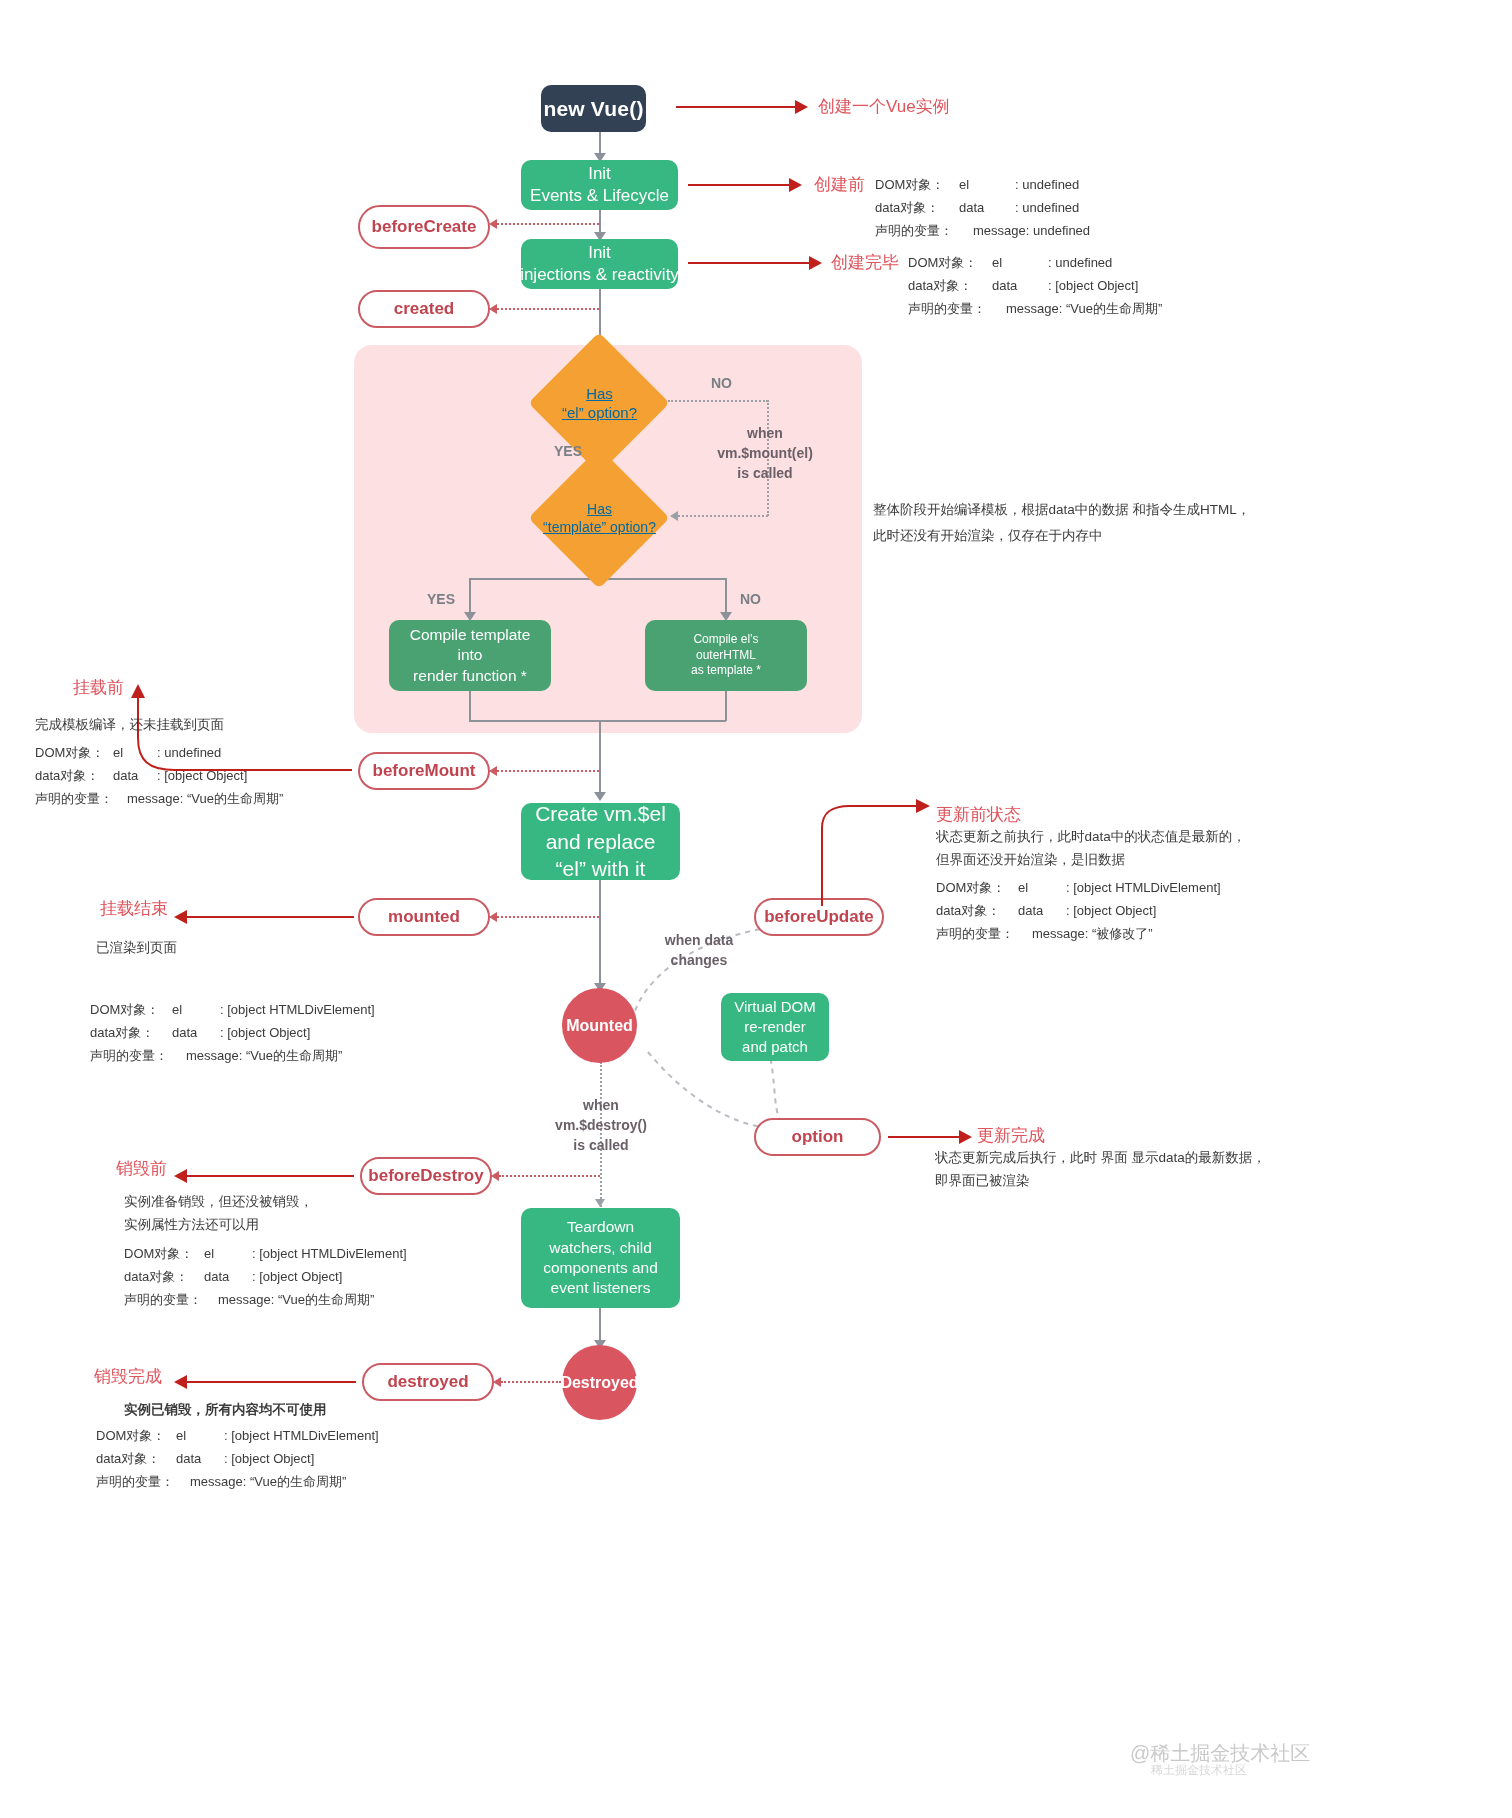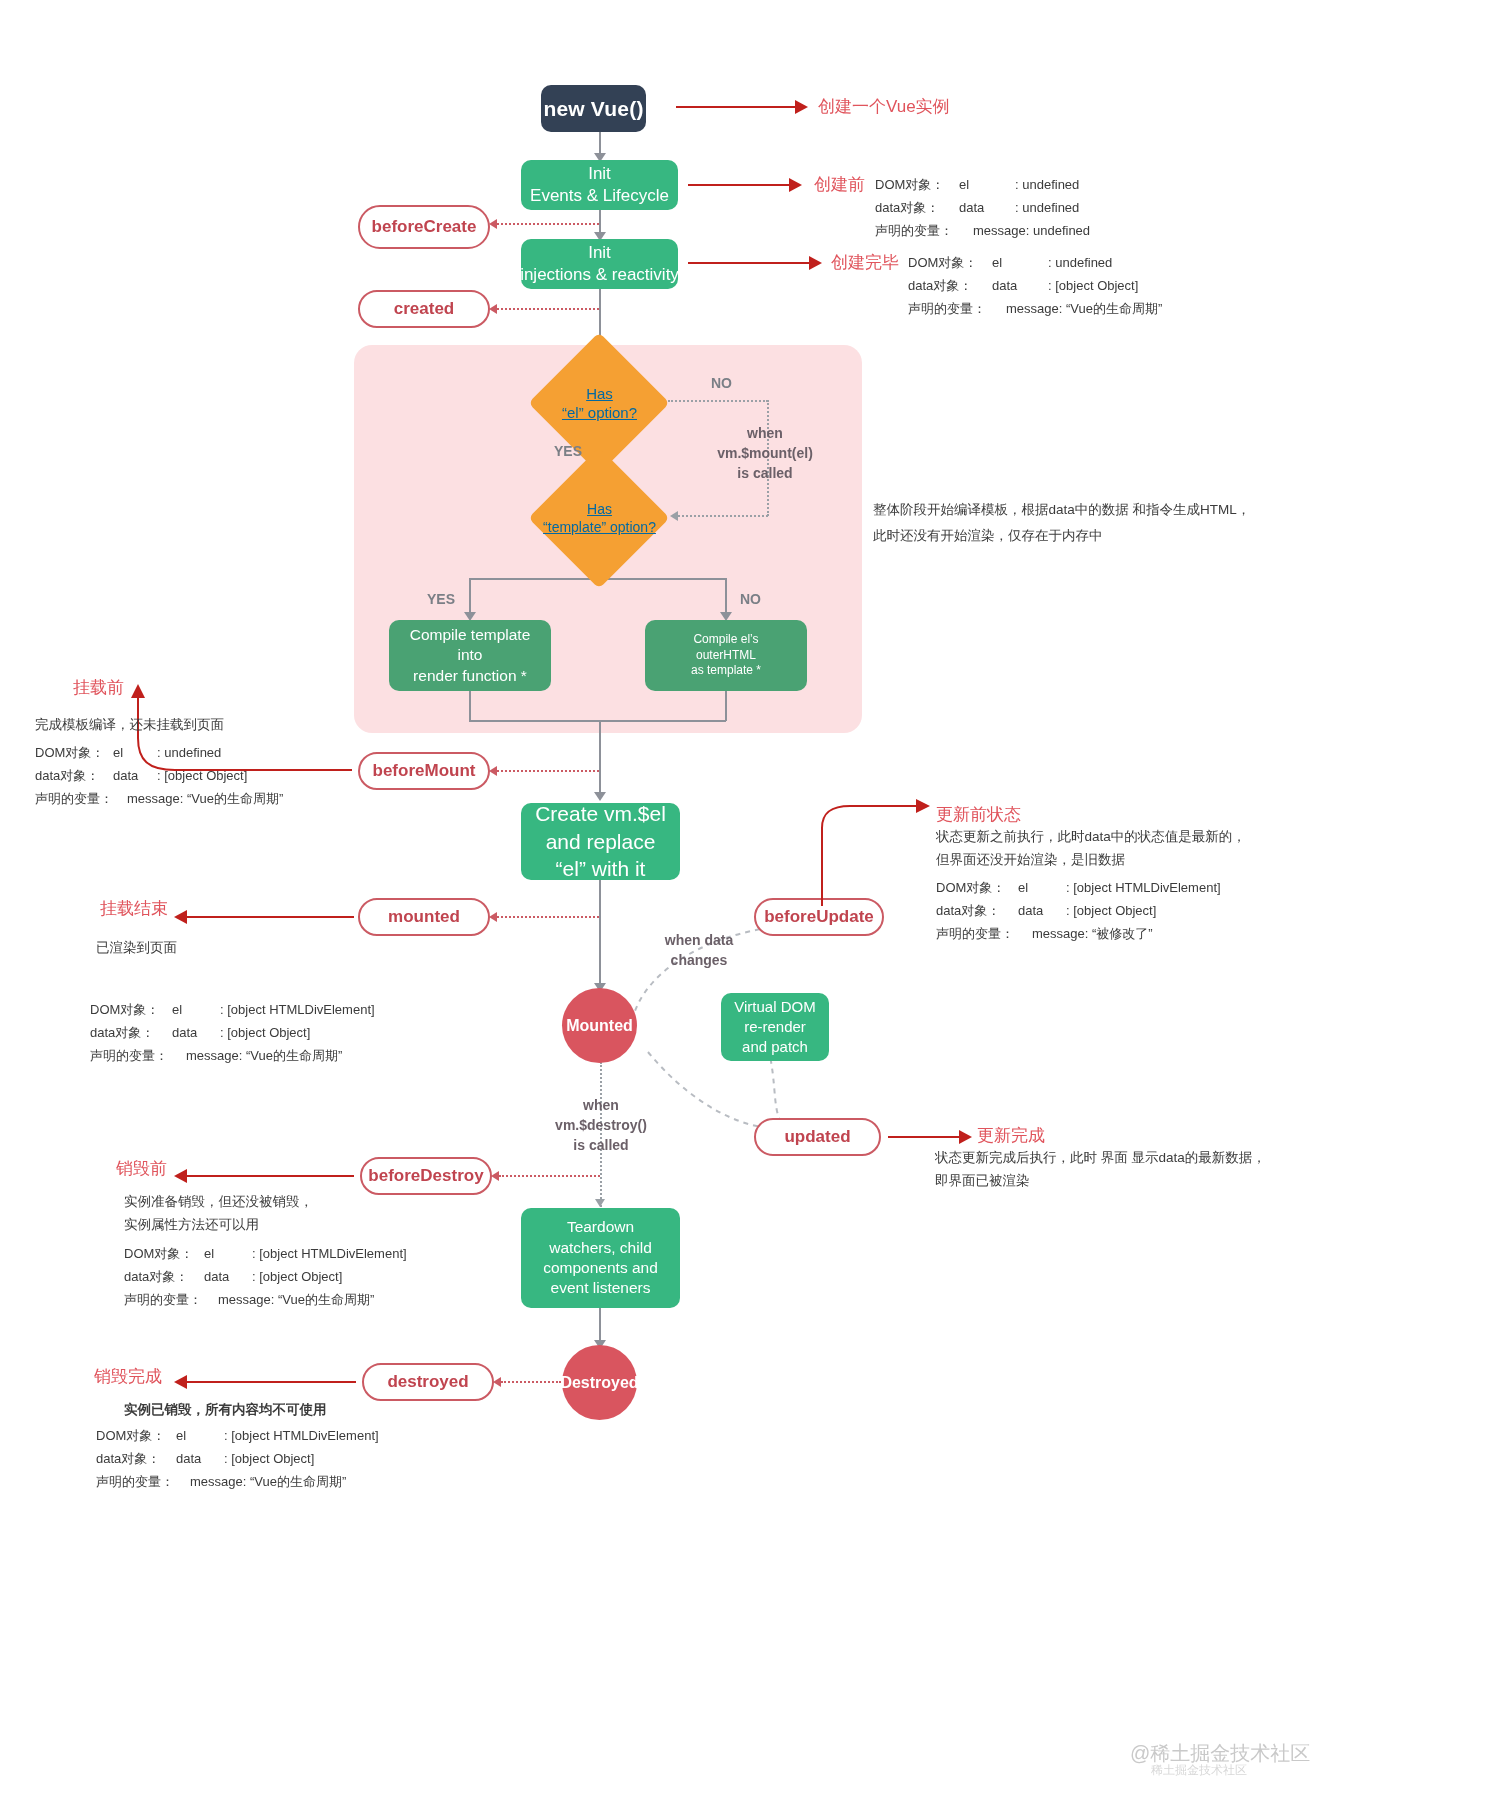--- a/index.html
+++ b/index.html
@@ -239,21 +239,21 @@
   <div class="node node-hook" style="left:358px;top:752px;width:132px;height:38px;">beforeMount</div>
   <div class="hline-dot-red" style="left:497px;top:770px;width:102px;"></div>
   <div class="arrow-lt-red" style="left:489px;top:766px;"></div>
 
   <div class="node node-hook" style="left:358px;top:898px;width:132px;height:38px;">mounted</div>
   <div class="hline-dot-red" style="left:497px;top:916px;width:102px;"></div>
   <div class="arrow-lt-red" style="left:489px;top:912px;"></div>
 
   <div class="node node-hook" style="left:754px;top:898px;width:130px;height:38px;">beforeUpdate</div>
 
-  <div class="node node-hook" style="left:754px;top:1118px;width:127px;height:38px;">updated</div>
+  <div class="node node-hook" style="left:754px;top:1118px;width:127px;height:38px;">option</div>
 
   <div class="node node-hook" style="left:360px;top:1157px;width:132px;height:38px;">beforeDestroy</div>
   <div class="hline-dot-red" style="left:499px;top:1175px;width:101px;"></div>
   <div class="arrow-lt-red" style="left:491px;top:1171px;"></div>
 
   <div class="node node-hook" style="left:362px;top:1363px;width:132px;height:38px;">destroyed</div>
   <div class="hline-dot-red" style="left:501px;top:1381px;width:60px;"></div>
   <div class="arrow-lt-red" style="left:493px;top:1377px;"></div>
 
   <div class="label-gray" style="left:711px;top:375px;">NO</div>

